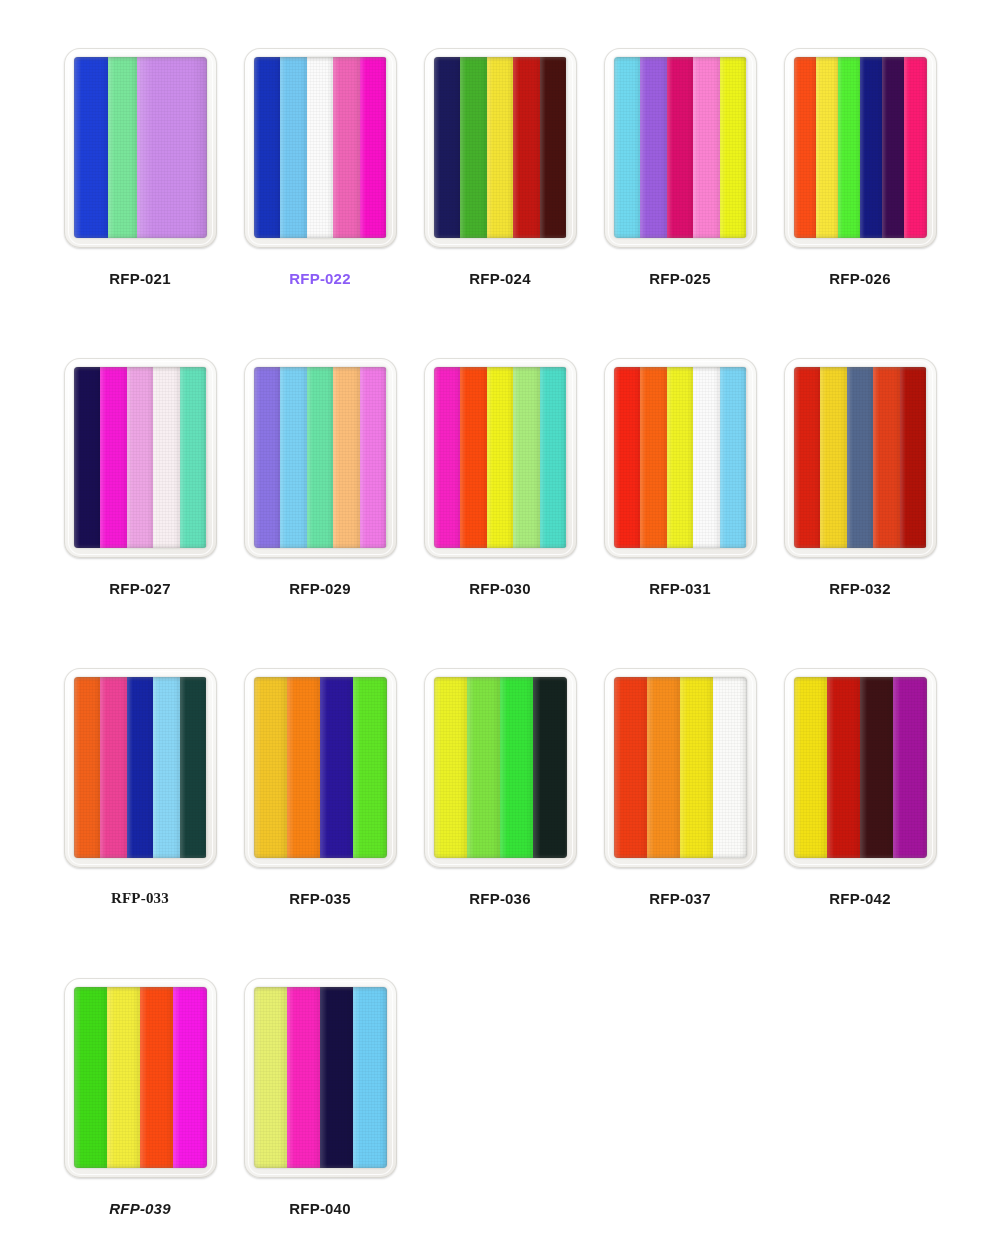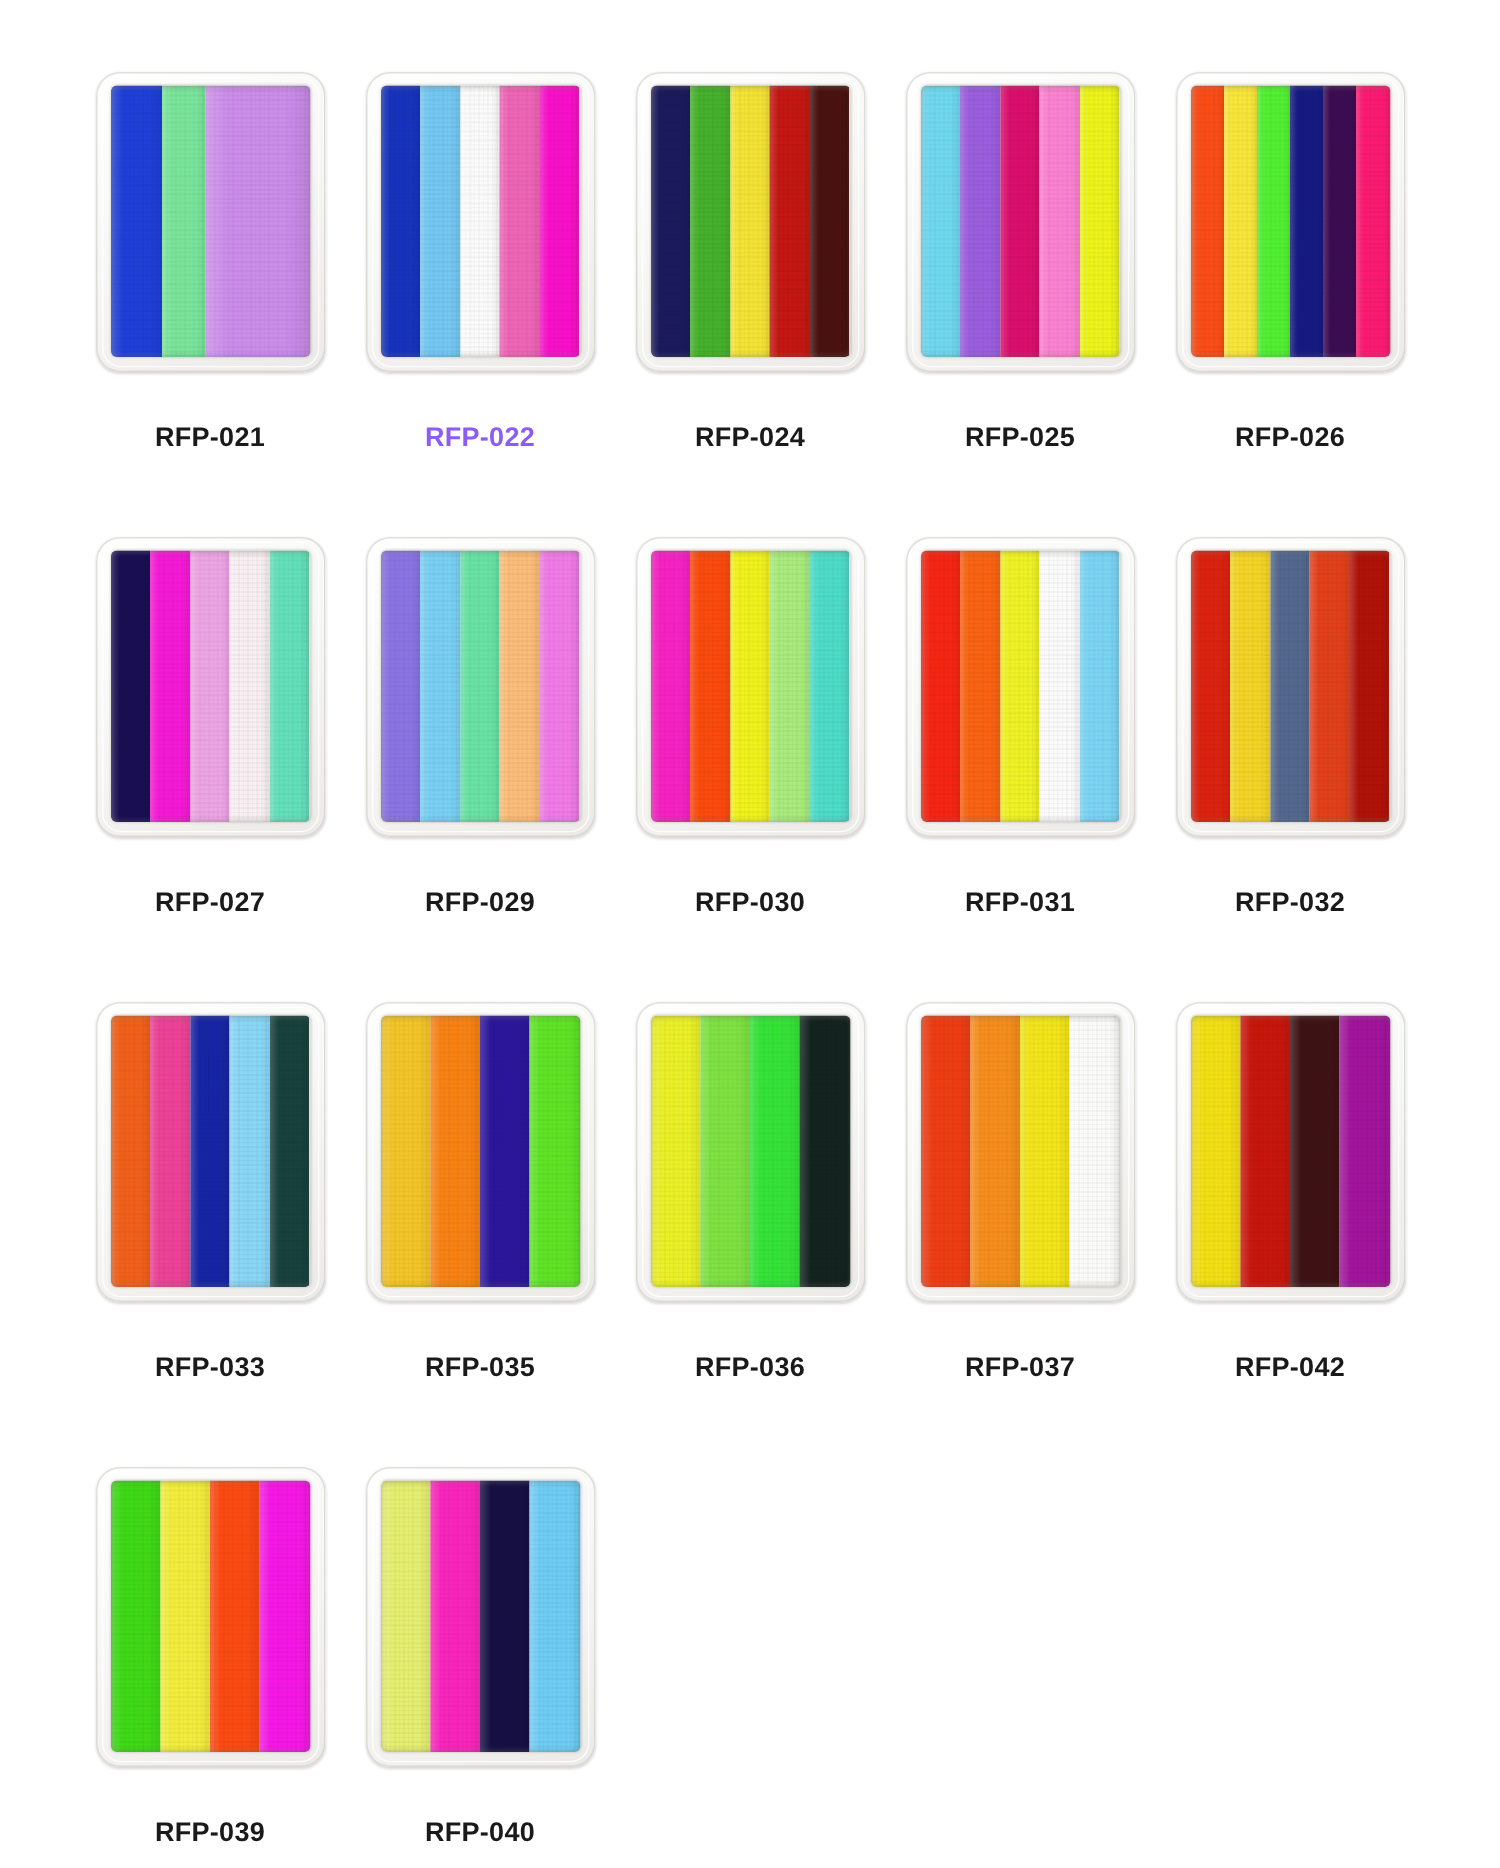--- a/index.html
+++ b/index.html
@@ -96,22 +96,22 @@
     content: "";
     position: absolute;
     inset: 0;
     border-radius: 4px;
     box-shadow:
       inset 0 2px 3px rgba(120,118,112,0.30),
       inset 0 -2px 3px rgba(120,118,112,0.22);
     pointer-events: none;
   }
   .swatch-label {
-    margin-top: 34px;
-    font-size: 18px;
+    margin-top: 23px;
+    font-size: 15px;
     font-weight: bold;
     color: #1a1a1a;
     letter-spacing: 0.2px;
     text-align: right;
     line-height: 1;
   }
 </style>
 </head>
 <body style="background: rgb(255, 255, 255);">
 
@@ -238,21 +238,21 @@
     <div class="swatch-cell">
       <div class="pan-case">
         <div class="paint-well">
           <div class="stripe" style="background: rgb(242, 97, 26); flex-grow: 1;"></div>
           <div class="stripe" style="background: rgb(237, 66, 150); flex-grow: 1;"></div>
           <div class="stripe" style="background: rgb(22, 37, 165); flex-grow: 1;"></div>
           <div class="stripe" style="background: rgb(137, 214, 245); flex-grow: 1;"></div>
           <div class="stripe" style="background: rgb(23, 65, 60); flex-grow: 1;"></div>
         </div>
       </div>
-      <div class="swatch-label" style="color: rgb(26, 26, 26);">RFP-033</div>
+      <div class="swatch-label" style="color: rgb(26, 26, 26); font-family: Liberation Serif, serif;">RFP-033</div>
     </div>
     <div class="swatch-cell">
       <div class="pan-case">
         <div class="paint-well">
           <div class="stripe" style="background: rgb(242, 197, 40); flex-grow: 1;"></div>
           <div class="stripe" style="background: rgb(248, 130, 19); flex-grow: 1;"></div>
           <div class="stripe" style="background: rgb(43, 22, 155); flex-grow: 1;"></div>
           <div class="stripe" style="background: rgb(95, 228, 37); flex-grow: 1;"></div>
         </div>
       </div>
@@ -293,21 +293,21 @@
     </div>
     <div class="swatch-cell">
       <div class="pan-case">
         <div class="paint-well">
           <div class="stripe" style="background: rgb(63, 217, 22); flex-grow: 1;"></div>
           <div class="stripe" style="background: rgb(242, 237, 60); flex-grow: 1;"></div>
           <div class="stripe" style="background: rgb(251, 74, 17); flex-grow: 1;"></div>
           <div class="stripe" style="background: rgb(246, 23, 230); flex-grow: 1;"></div>
         </div>
       </div>
-      <div class="swatch-label" style="color: rgb(26, 26, 26);">RFP-039</div>
+      <div class="swatch-label" style="color: rgb(26, 26, 26); font-style: italic;">RFP-039</div>
     </div>
     <div class="swatch-cell">
       <div class="pan-case">
         <div class="paint-well">
           <div class="stripe" style="background: rgb(230, 239, 112); flex-grow: 1;"></div>
           <div class="stripe" style="background: rgb(249, 37, 188); flex-grow: 1;"></div>
           <div class="stripe" style="background: rgb(22, 15, 67); flex-grow: 1;"></div>
           <div class="stripe" style="background: rgb(110, 205, 244); flex-grow: 1;"></div>
         </div>
       </div>

